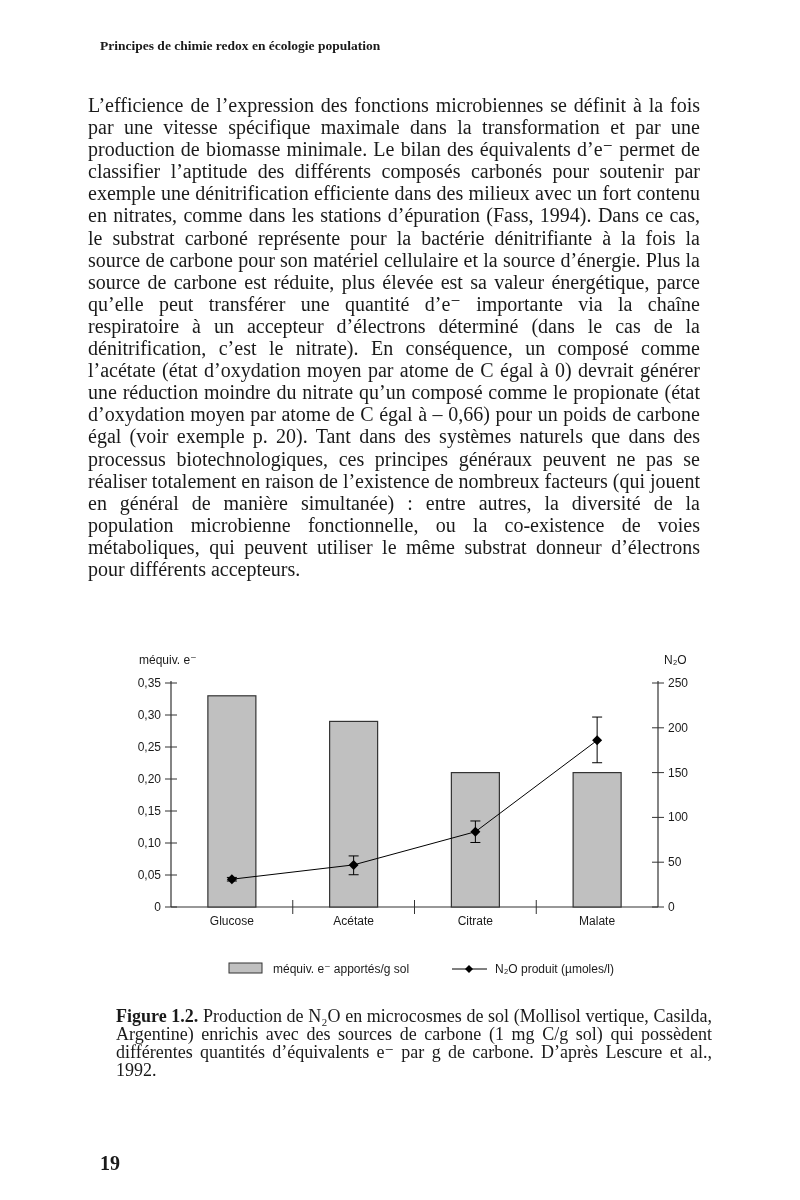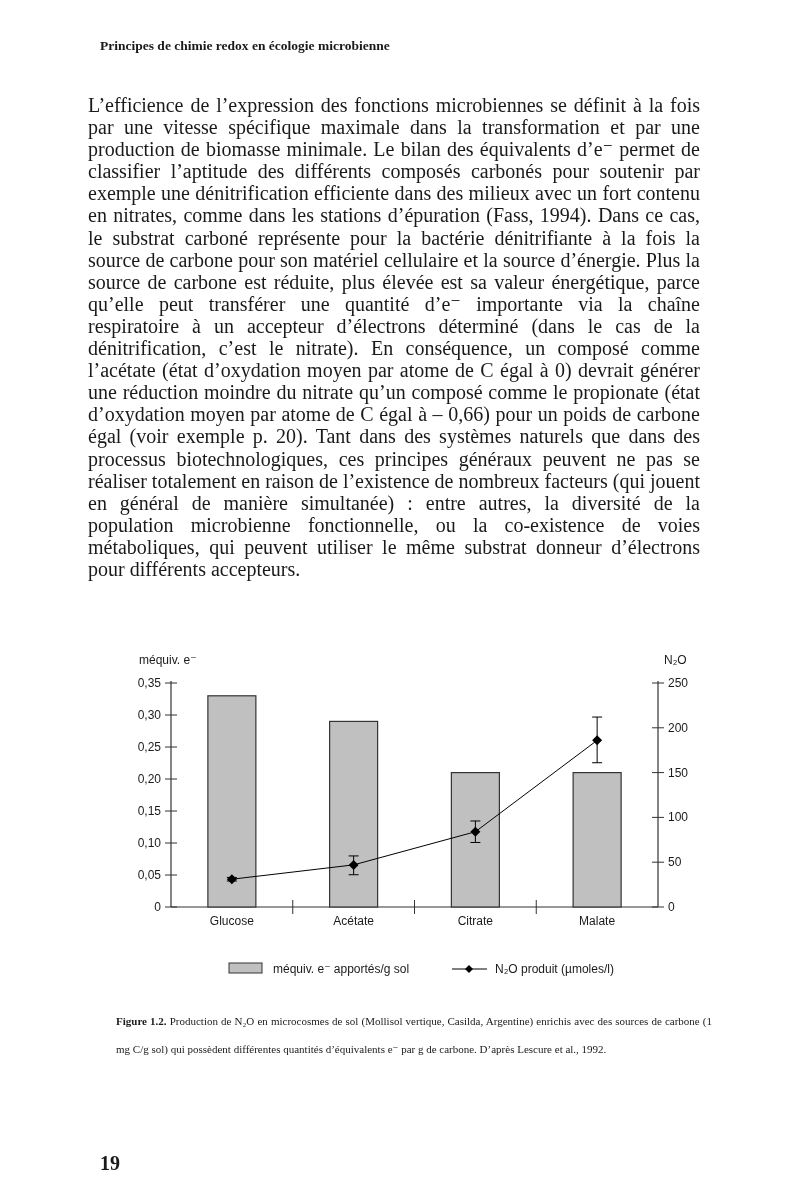--- a/index.html
+++ b/index.html
@@ -3,28 +3,28 @@
 <meta charset="utf-8">
 <style>
   html,body{margin:0;padding:0;background:#fff;}
   body{width:800px;height:1200px;position:relative;overflow:hidden;font-family:"Liberation Serif","DejaVu Serif",serif;color:#1a1a1a;}
   .running-head{position:absolute;left:100px;top:38px;font-size:13.5px;font-weight:bold;}
   .body-text{position:absolute;left:88px;top:94px;width:612px;font-size:20px;line-height:22.1px;text-align:justify;}
   .body-text p{margin:0 0 9px 0;}
   .chart{position:absolute;left:0;top:640px;width:800px;height:350px;}
   .chart svg{display:block;}
   .chart text{font-family:"Liberation Sans","DejaVu Sans",sans-serif;font-size:12px;fill:#1a1a1a;}
-  .caption{position:absolute;left:116px;top:1007px;width:596px;font-size:11px;line-height:28px;text-align:justify;}
+  .caption{position:absolute;left:116px;top:1007px;width:596px;font-size:18px;line-height:18px;text-align:justify;}
   .caption b{font-weight:bold;}
   .page-number{position:absolute;left:100px;top:1152px;font-size:20px;font-weight:bold;}
 </style>
 </head>
 <body>
 
-<div class="running-head">Principes de chimie redox en écologie microbienne</div>
+<div class="running-head">Principes de chimie redox en écologie population</div>
 
 <div class="body-text">
   <p>L’efficience de l’expression des fonctions microbiennes se définit à la fois par une vitesse spécifique maximale dans la transformation et par une production de biomasse minimale. Le bilan des équivalents d’e⁻ permet de classifier l’aptitude des différents composés carbonés pour soutenir par exemple une dénitrification efficiente dans des milieux avec un fort contenu en nitrates, comme dans les stations d’épuration (Fass, 1994). Dans ce cas, le substrat carboné représente pour la bactérie dénitrifiante à la fois la source de carbone pour son matériel cellulaire et la source d’énergie. Plus la source de carbone est réduite, plus élevée est sa valeur énergétique, parce qu’elle peut transférer une quantité d’e⁻ importante via la chaîne respiratoire à un accepteur d’électrons déterminé (dans le cas de la dénitrification, c’est le nitrate). En conséquence, un composé comme l’acétate (état d’oxydation moyen par atome de C égal à 0) devrait générer une réduction moindre du nitrate qu’un composé comme le propionate (état d’oxydation moyen par atome de C égal à – 0,66) pour un poids de carbone égal (voir exemple p. 20). Tant dans des systèmes naturels que dans des processus biotechnologiques, ces principes généraux peuvent ne pas se réaliser totalement en raison de l’existence de nombreux facteurs (qui jouent en général de manière simultanée) : entre autres, la diversité de la population microbienne fonctionnelle, ou la co-existence de voies métaboliques, qui peuvent utiliser le même substrat donneur d’électrons pour différents accepteurs.</p>
 </div>
 
 <div class="chart">
   <svg id="chart-svg" width="800" height="350" viewBox="0 640 800 350">
       <line x1="171" y1="681" x2="171" y2="907" stroke="#333" stroke-width="1.2"></line>
       <line x1="658" y1="681" x2="658" y2="907" stroke="#333" stroke-width="1.2"></line>
       <line x1="171" y1="907" x2="658" y2="907" stroke="#333" stroke-width="1.2"></line>

